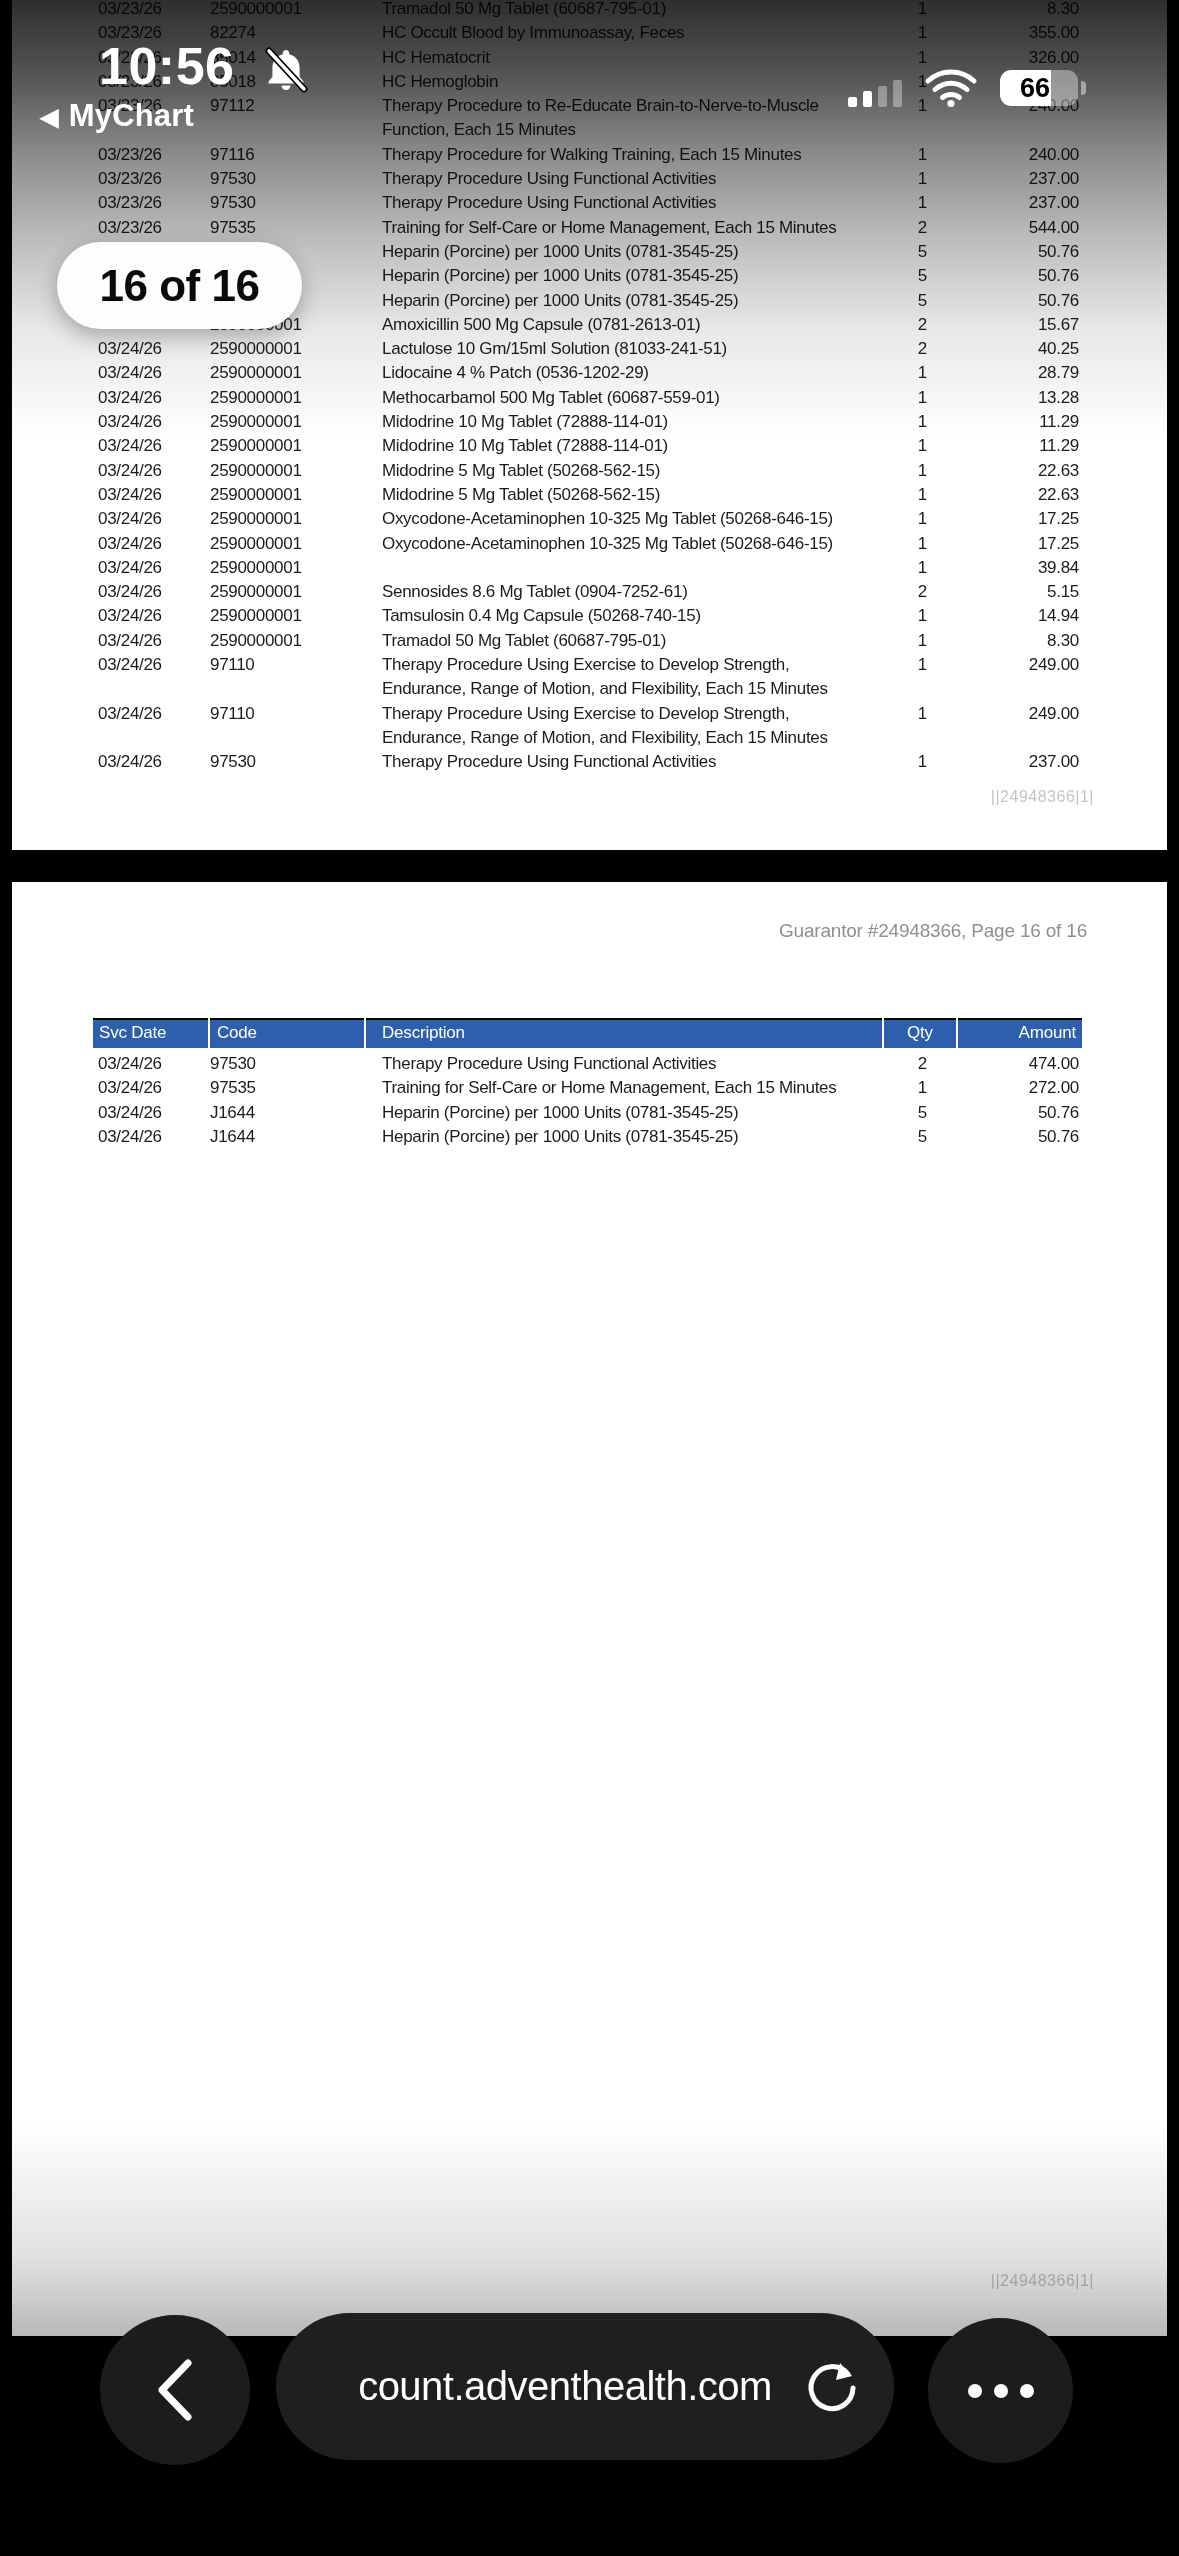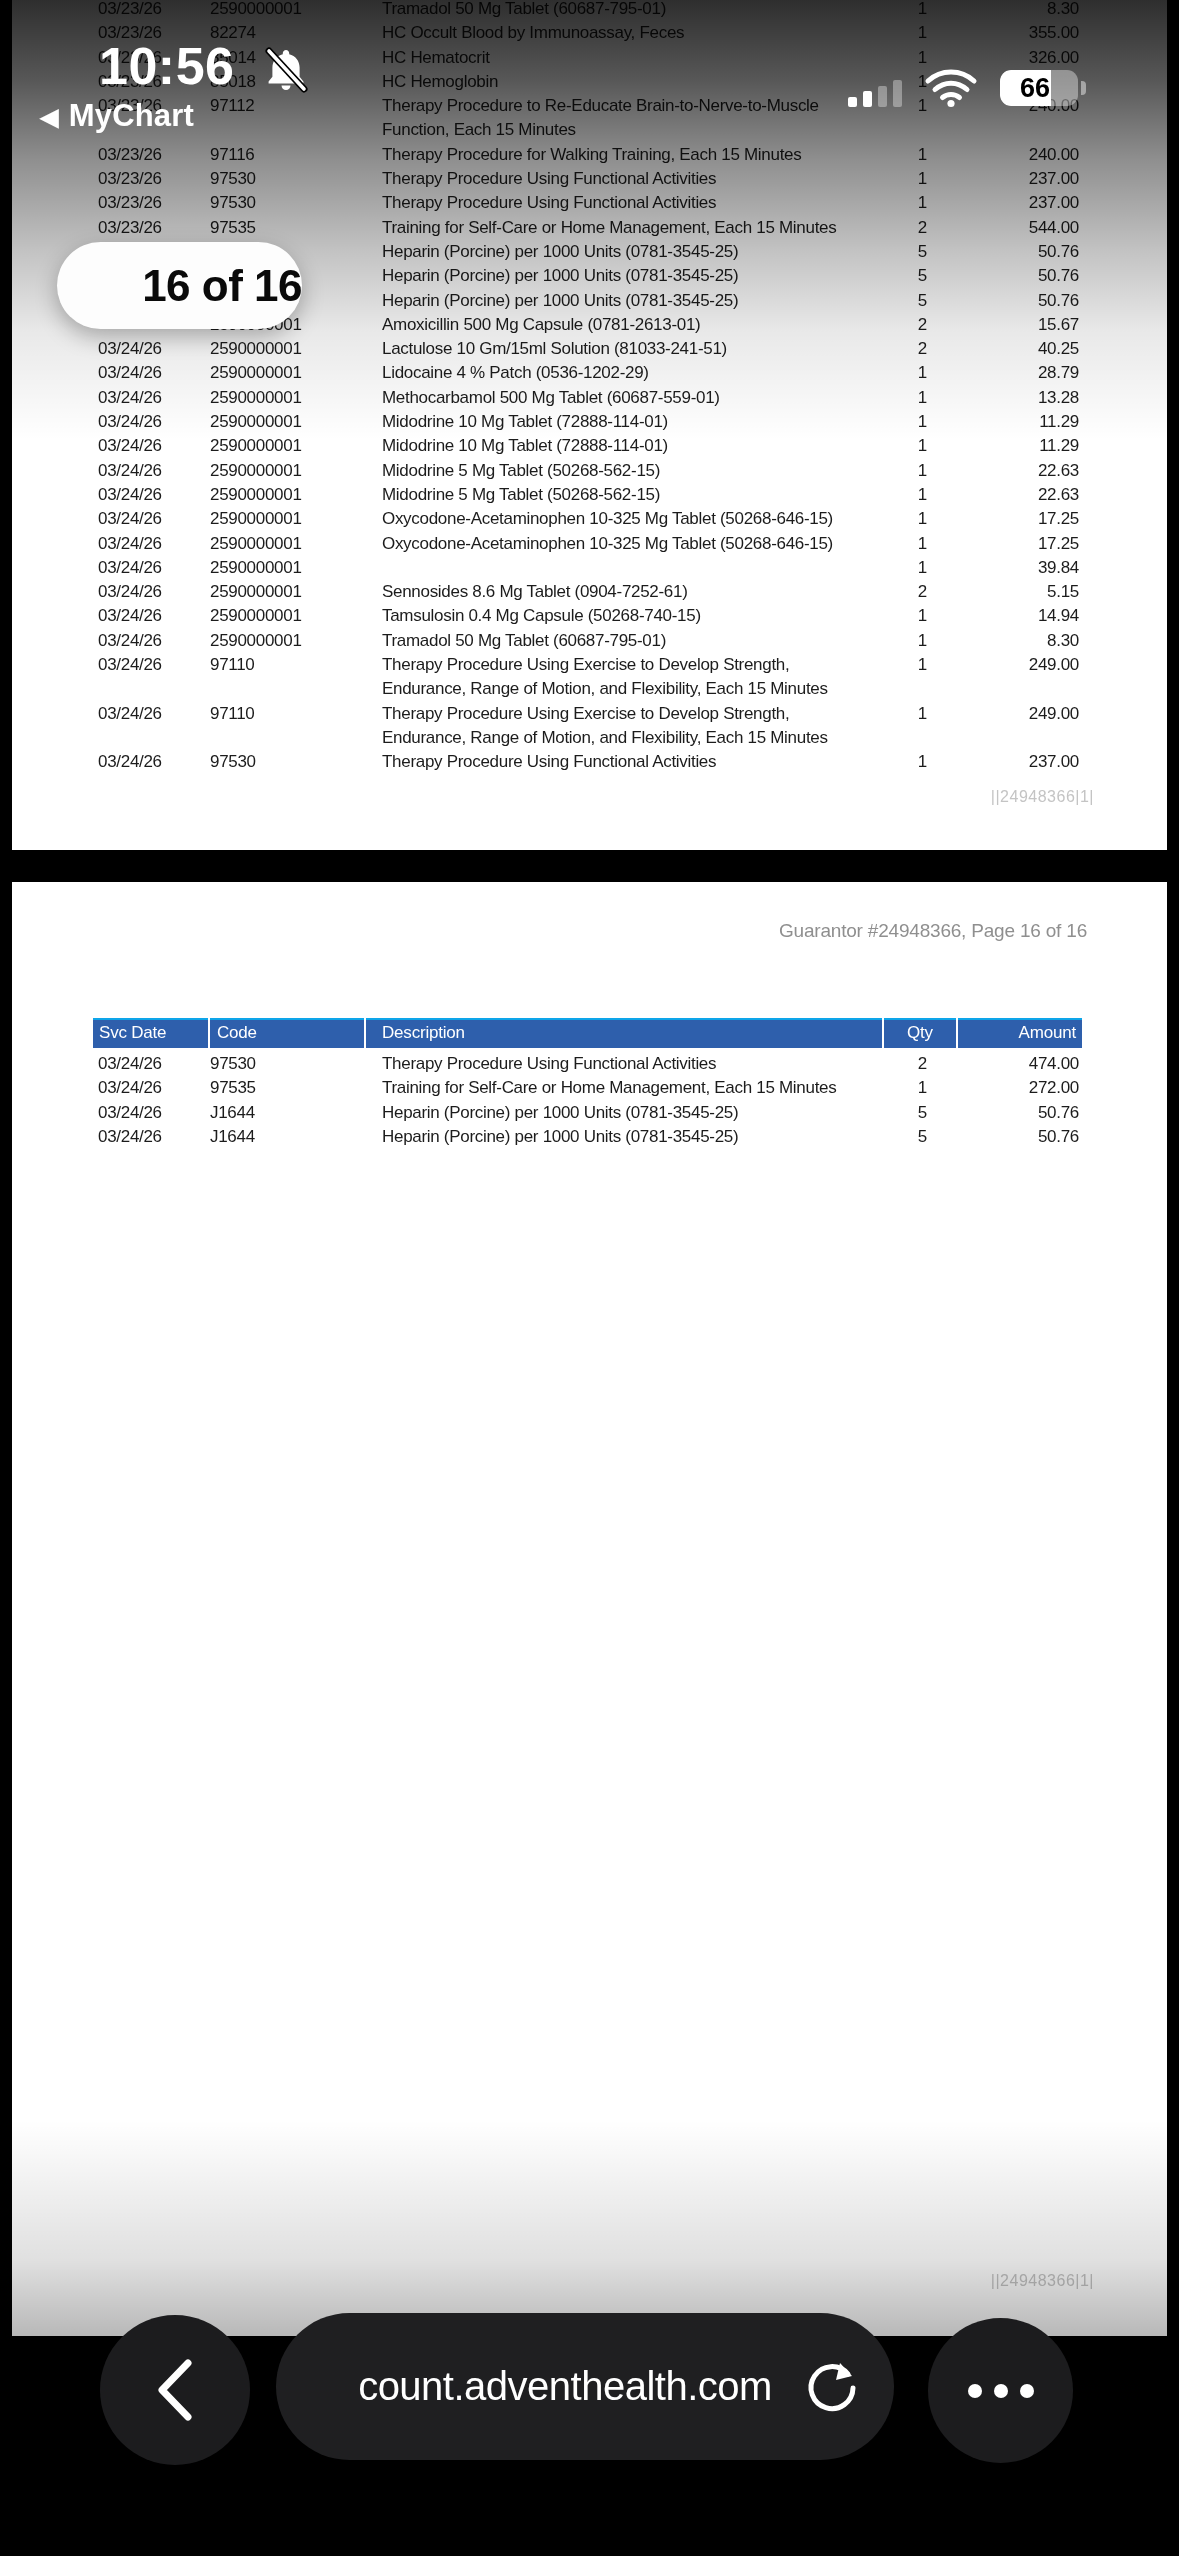--- a/index.html
+++ b/index.html
@@ -24,21 +24,21 @@
   .c-amt{right:88px;width:150px;text-align:right;}
 
   .page-footer{position:absolute;right:73px;font-size:16px;letter-spacing:0.5px;color:#c4c4c4;}
   .p15-footer{top:788px;}
   .p16-footer{top:1390px;}
 
   .guarantor-line{position:absolute;top:38px;right:80px;font-size:19px;color:#8f8f8f;letter-spacing:-0.2px;}
 
   
   .tbl-header{position:absolute;top:136px;left:81px;width:989px;height:30px;display:flex;gap:2px;}
-  .tbl-header .hcell{background:#2e5fac;border-top:2px solid #0ea5e9;box-sizing:border-box;
+  .tbl-header .hcell{background:#2e5fac;border-top:2px solid #000000;box-sizing:border-box;
                      color:#fff;font-size:17px;line-height:26px;letter-spacing:-0.2px;}
   .h-svcdate{width:115px;padding-left:6px;}
   .h-code{width:154px;padding-left:7px;}
   .h-desc{width:516px;padding-left:16px;}
   .h-qty{width:72px;text-align:center;}
   .h-amount{width:124px;text-align:right;padding-right:6px;box-sizing:border-box;}
 
   .total-row{position:absolute;top:267px;left:0;right:0;height:24.3px;font-size:17px;
              letter-spacing:-0.3px;color:#1c1c1c;}
   .total-row .t-label{position:absolute;left:370px;line-height:24.3px;}
@@ -69,21 +69,21 @@
            background:rgba(255,255,255,0.38);overflow:hidden;}
   .battery .fill{position:absolute;left:0;top:0;bottom:0;background:#fff;border-radius:11px 0 0 11px;}
   .battery .pct{position:absolute;left:0;right:8px;top:0;bottom:0;color:#000;font-size:27px;
                 font-weight:700;text-align:center;line-height:36px;}
   .battery-nub{position:absolute;left:1081px;top:81px;width:5px;height:14px;border-radius:0 4px 4px 0;
                background:rgba(255,255,255,0.45);}
 
   
   .page-indicator{position:absolute;left:57px;top:242px;width:245px;height:87px;border-radius:44px;
       background:#fdfdfd;box-shadow:0 8px 22px rgba(0,0,0,0.28);color:#0a0a0a;font-size:44px;
-      font-weight:700;text-align:right;line-height:87px;letter-spacing:-0.5px;}
+      font-weight:700;text-align:center;line-height:87px;letter-spacing:-0.5px;}
 
   
   .tb-circle{position:absolute;border-radius:50%;background:#1c1c1e;}
   .tb-back{left:100px;top:2315px;width:150px;height:150px;}
   .tb-more{left:928px;top:2318px;width:145px;height:145px;}
   .tb-back svg{position:absolute;left:50px;top:42px;}
   .dots{position:absolute;left:0;right:0;top:66px;text-align:center;}
   .dots i{display:inline-block;width:14px;height:14px;border-radius:50%;background:#fff;margin:0 6px;}
   .url-pill{position:absolute;left:276px;top:2313px;width:618px;height:147px;border-radius:74px;
             background:#1f1f21;}

